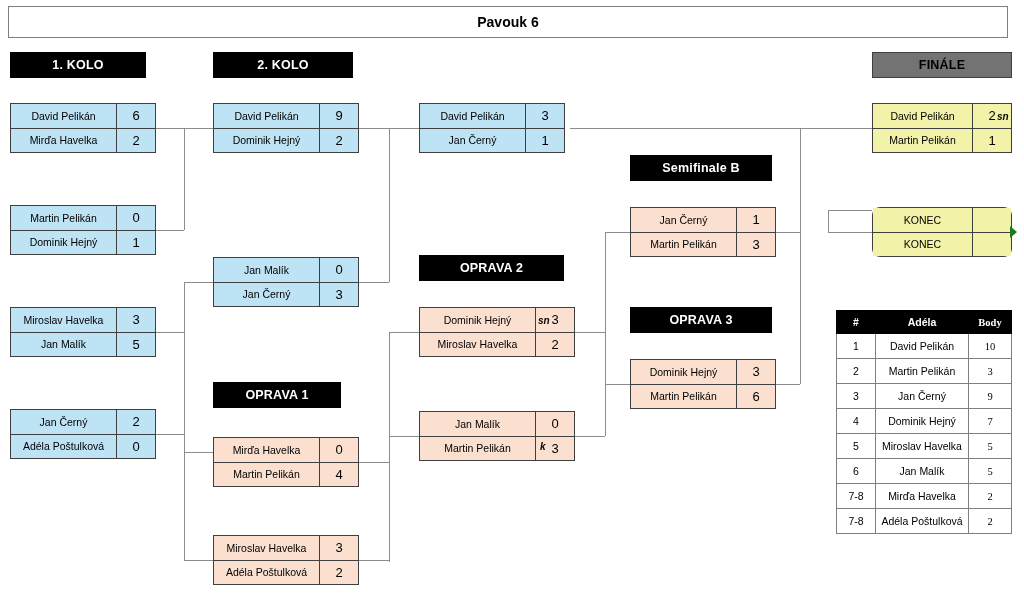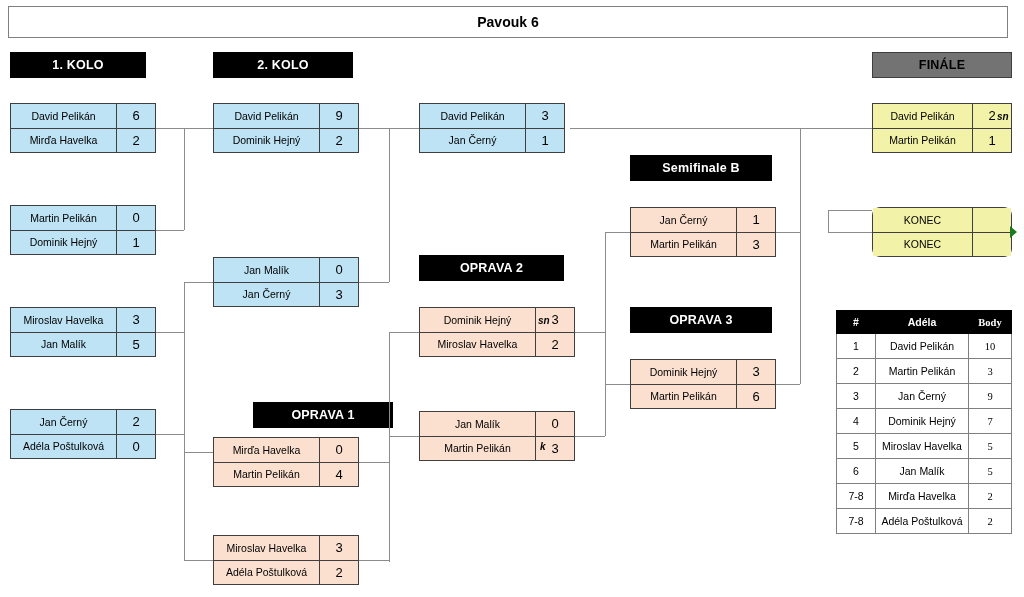--- a/index.html
+++ b/index.html
@@ -111,21 +111,21 @@
 <body>
 
 <div class="stage">
 
   <div class="title-bar">Pavouk 6</div>
 
   <div class="hdr" style="left:10px;top:52px;width:136px;">1. KOLO</div>
   <div class="hdr" style="left:213px;top:52px;width:140px;">2. KOLO</div>
   <div class="hdr yellow" style="left:872px;top:52px;width:140px;">FINÁLE</div>
   <div class="hdr" style="left:630px;top:155px;width:142px;text-align:right;">Semifinale B</div>
-  <div class="hdr" style="left:213px;top:402px;width:140px;margin-left:40px;">OPRAVA 1</div>
+  <div class="hdr" style="left:213px;top:382px;width:128px;">OPRAVA 1</div>
   <div class="hdr" style="left:419px;top:255px;width:145px;">OPRAVA 2</div>
   <div class="hdr" style="left:630px;top:307px;width:142px;">OPRAVA 3</div>
 
   <div class="ln h" style="left:156px;top:128px;width:28px;"></div>
   <div class="ln h" style="left:156px;top:230px;width:28px;"></div>
   <div class="ln v" style="left:184px;top:128px;height:102px;"></div>
   <div class="ln h" style="left:184px;top:128px;width:29px;"></div>
 
   <div class="ln h" style="left:156px;top:332px;width:28px;"></div>
   <div class="ln h" style="left:156px;top:434px;width:28px;"></div>

